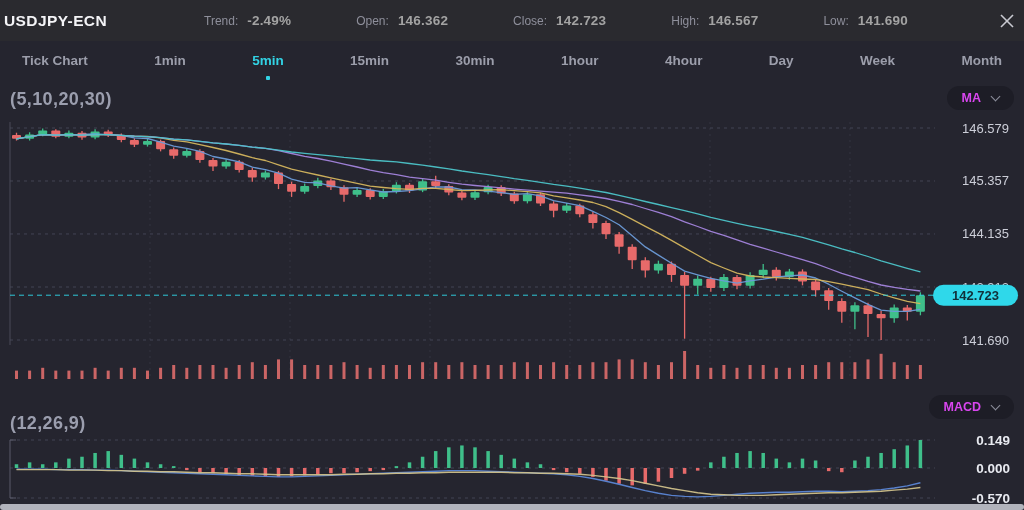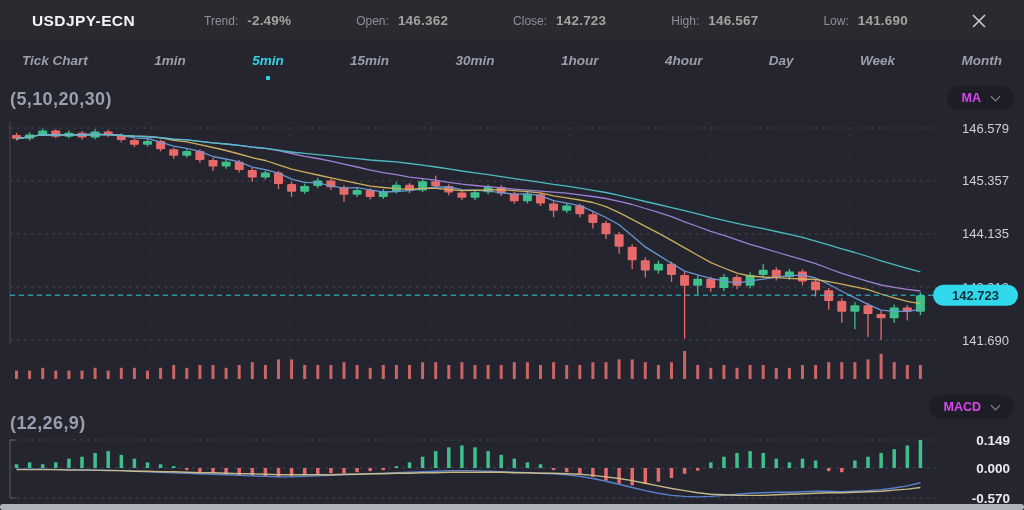--- a/index.html
+++ b/index.html
@@ -1,30 +1,30 @@
 <!DOCTYPE html>
 <html><head>
 <meta charset="utf-8">
 <style>
   html,body{margin:0;padding:0;background:#1b1b22;}
   .app{position:relative;width:1024px;height:510px;background:#25252f;overflow:hidden;
        font-family:"Liberation Sans",sans-serif;}
   
   .topbar{position:absolute;left:0;top:0;right:0;height:41px;background:#2a2a2f;
-          display:flex;align-items:center;padding:0 32px;box-sizing:border-box;}
+          display:flex;align-items:center;padding:0 4px;box-sizing:border-box;gap:28px;}
   .symbol{width:172px;font-size:15.5px;font-weight:bold;color:#f4f4f7;letter-spacing:.4px;}
   .stats{flex:1;display:flex;justify-content:space-between;margin-right:58px;}
   .stat{display:flex;align-items:baseline;gap:9px;}
   .stat .lbl{color:#8e8f9b;font-size:12px;}
   .stat .val{color:#a3a3a3;font-size:13.5px;font-weight:bold;letter-spacing:.2px;}
   .close-btn{width:26px;height:26px;display:flex;align-items:center;justify-content:center;cursor:pointer;}
   
   .tabs{position:absolute;left:0;top:42px;right:0;height:36px;display:flex;align-items:center;
         justify-content:space-between;padding:0 22px;box-sizing:border-box;}
-  .tab{position:relative;font-size:13.5px;font-weight:bold;color:#9c9eab;cursor:pointer;white-space:nowrap;font-style:italic;}
+  .tab{position:relative;font-size:13.5px;font-weight:bold;color:#9c9eab;cursor:pointer;white-space:nowrap;}
   .tab.active{color:#32d2e4;}
   .tab-dot{position:absolute;left:50%;transform:translateX(-50%);bottom:-12px;width:4px;height:4px;
            background:#32d2e4;border-radius:1px;}
   
   .ind-label{position:absolute;left:10px;color:#9b9eae;font-size:18px;font-weight:bold;letter-spacing:.4px;}
   .ind-label.ma{top:89px;}
   .ind-label.macd{top:413px;}
   .pill{position:absolute;right:10px;height:24px;background:#1d1d26;border-radius:13px;
         display:flex;align-items:center;gap:11px;padding:0 15px;color:#d946ef;
         font-size:12.5px;font-weight:bold;cursor:pointer;}

